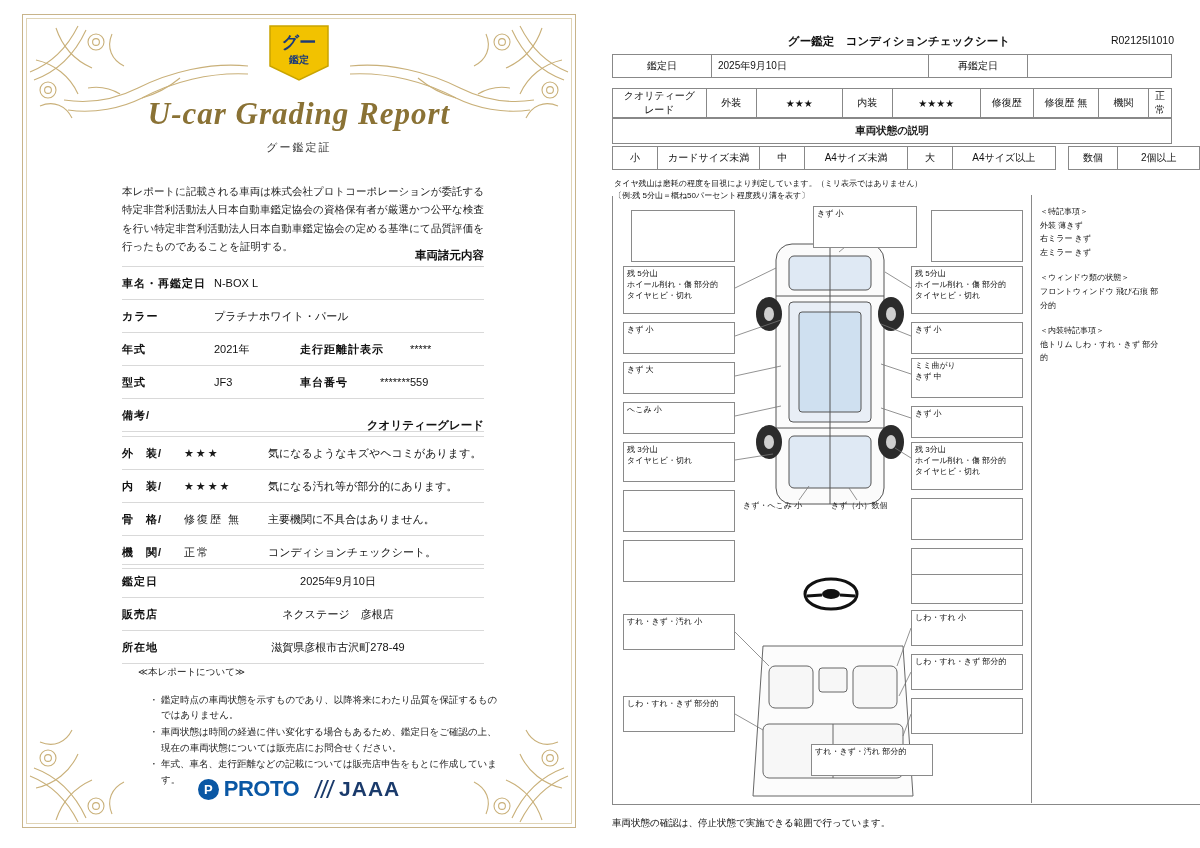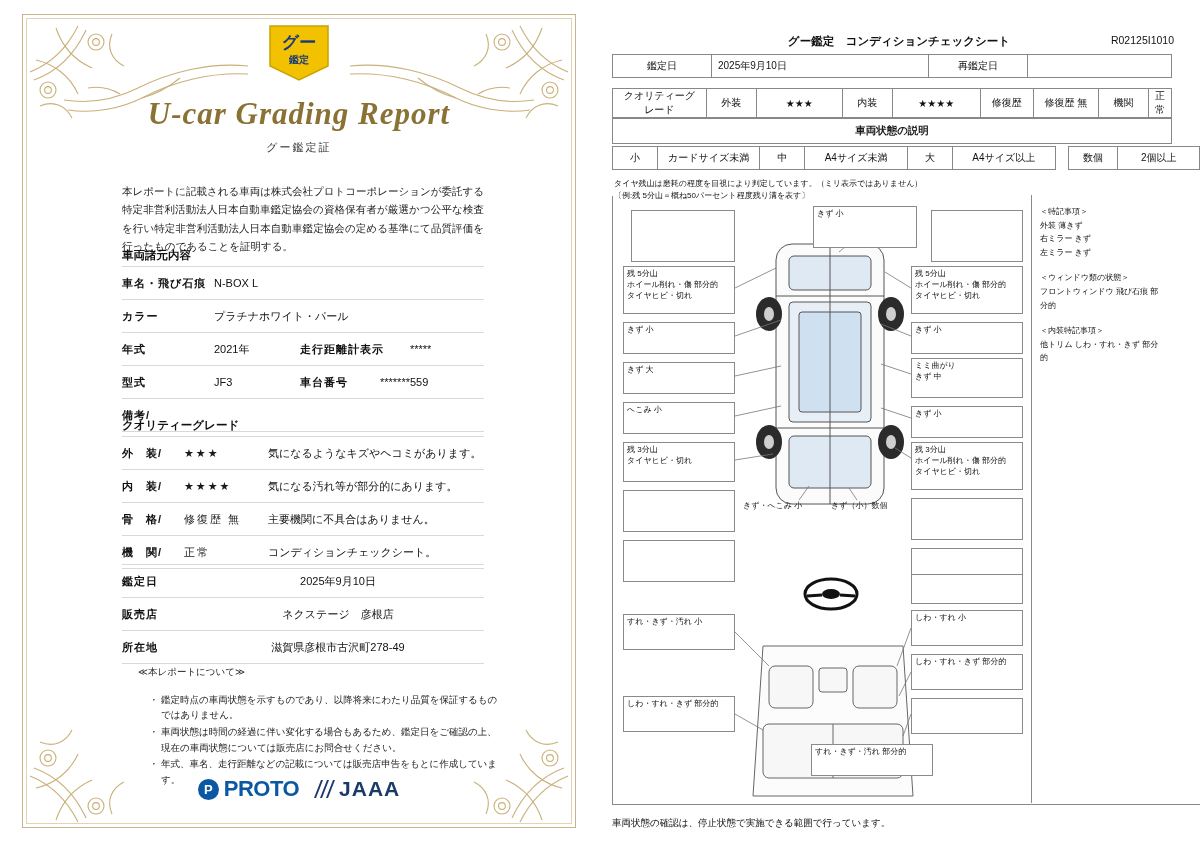--- a/index.html
+++ b/index.html
@@ -17,21 +17,21 @@
   .c-br{right:26px;bottom:20px;transform:scale(-1,-1);}
   .goo-badge{position:absolute;left:50%;top:22px;transform:translateX(-50%);width:66px;height:62px;}
   .goo-badge svg{width:100%;height:100%;}
   .ribbon{position:absolute;top:58px;width:190px;height:60px;}
   .ribbon svg{width:100%;height:100%;}
   .rb-l{left:60px;}
   .rb-r{right:60px;transform:scaleX(-1);}
   .title{position:absolute;left:0;right:0;top:96px;text-align:center;font-family:"Liberation Serif","DejaVu Serif",serif;font-style:italic;font-size:31px;color:#8a7235;letter-spacing:1px;font-weight:bold;}
   .subtitle{position:absolute;left:0;right:0;top:140px;text-align:center;font-size:11px;color:#333;letter-spacing:2px;}
   .intro{position:absolute;left:122px;top:182px;width:362px;font-size:10.5px;line-height:1.75;color:#222;text-align:justify;}
-  .sec-title{position:absolute;left:122px;width:362px;text-align:left;font-size:11.5px;font-weight:bold;color:#111;}
+  .sec-title{position:absolute;left:122px;width:362px;text-align:right;font-size:11.5px;font-weight:bold;color:#111;}
   .rows{position:absolute;left:122px;width:362px;}
   .row{display:flex;align-items:center;height:32px;border-top:1px solid #d9d9d9;font-size:11px;}
   .row:last-child{border-bottom:1px solid #d9d9d9;}
   .row .lb{width:92px;font-weight:bold;color:#111;letter-spacing:1px;}
   .row .vl{flex:1;color:#111;}
   .row .vl2{color:#111;}
   .stars{letter-spacing:2px;font-size:11px;}
   .ctr{justify-content:center;}
   .notes{position:absolute;left:138px;width:372px;font-size:9.5px;line-height:1.65;color:#222;}
   .notes .hd{margin-bottom:2px;}
@@ -168,21 +168,21 @@
     </div>
 
     <div class="title">U-car Grading Report</div>
     <div class="subtitle">グー鑑定証</div>
     <div class="intro">本レポートに記載される車両は株式会社プロトコーポレーションが委託する特定非営利活動法人日本自動車鑑定協会の資格保有者が厳選かつ公平な検査を行い特定非営利活動法人日本自動車鑑定協会の定める基準にて品質評価を行ったものであることを証明する。</div>
 
     <div class="sec-title" style="top:248px">車両諸元内容</div>
 
     <div class="rows" style="top:266px">
       <div class="row">
-        <div class="lb">車名・飛び石痕</div>
+        <div class="lb">車名・再鑑定日</div>
         <div class="vl">N-BOX L</div>
       </div>
       <div class="row">
         <div class="lb">カラー</div>
         <div class="vl">プラチナホワイト・パール</div>
       </div>
       <div class="row">
         <div class="lb">年式</div>
         <div class="vl">2021年</div>
         <div class="lb" style="width:110px">走行距離計表示</div>

